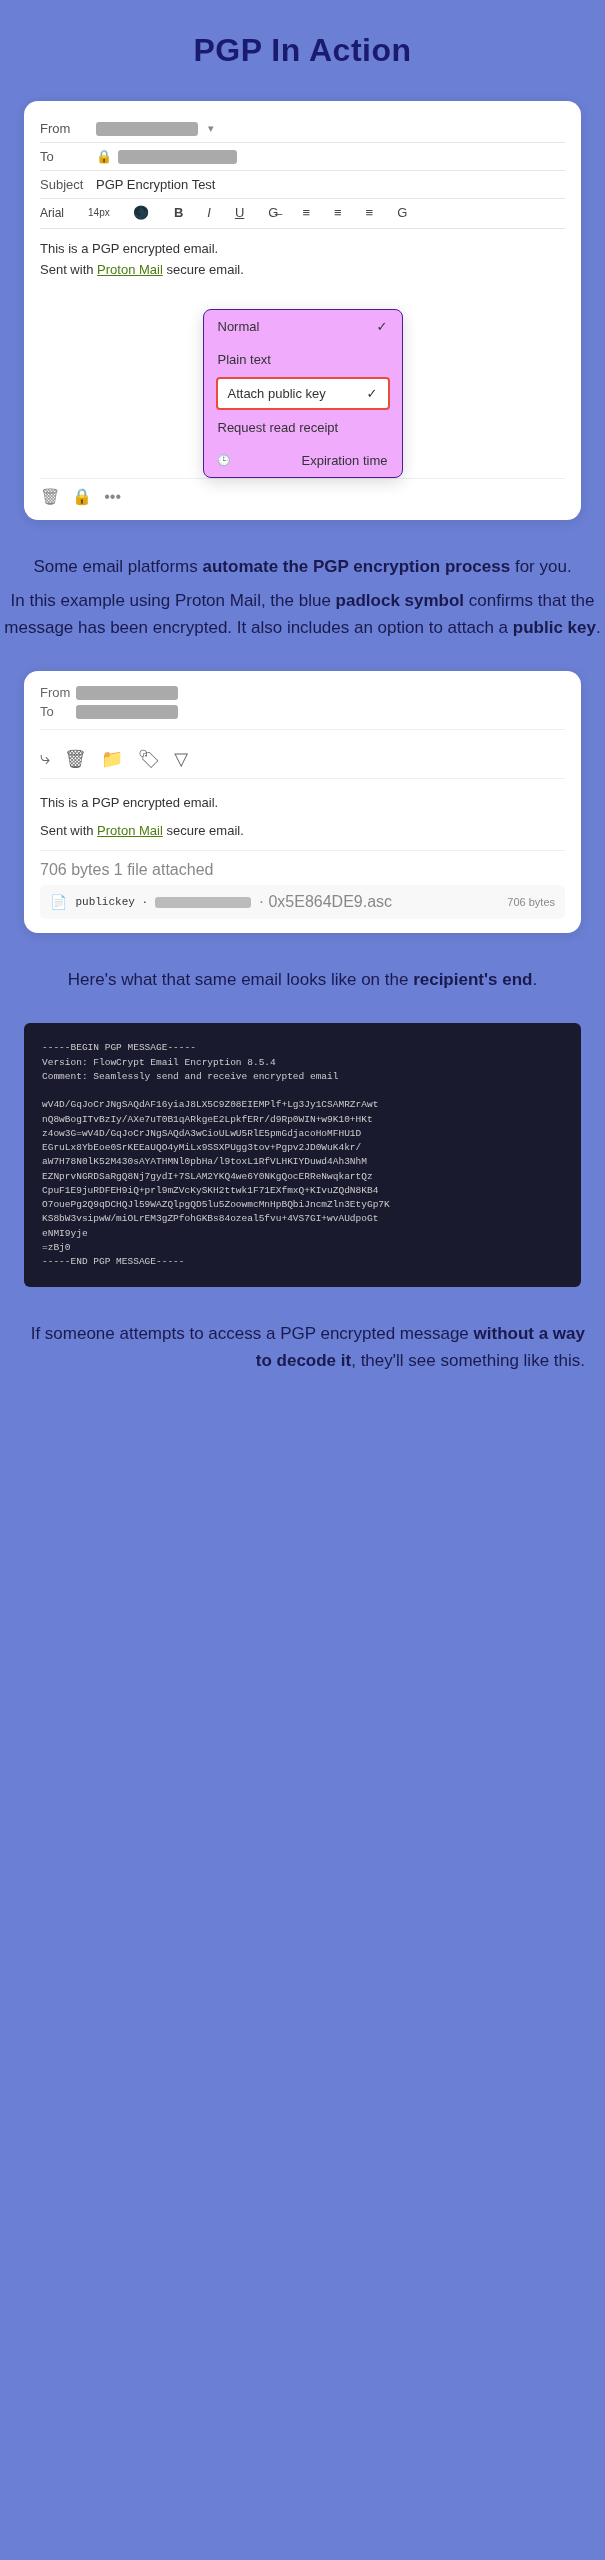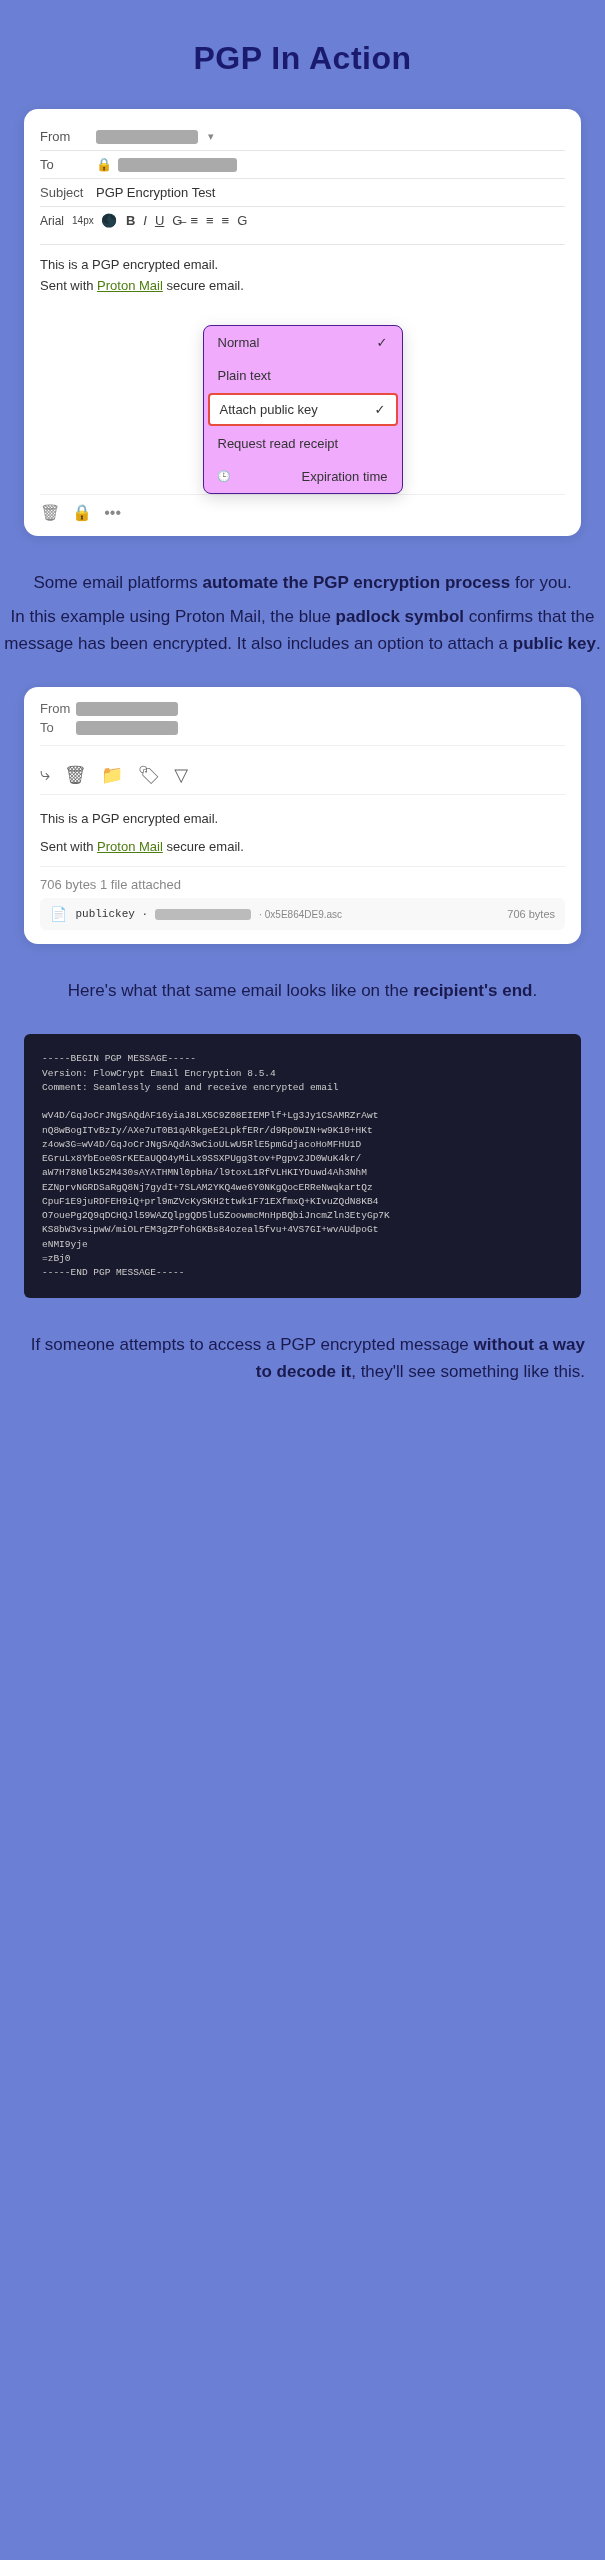--- a/index.html
+++ b/index.html
@@ -12,21 +12,21 @@
 
     .page-wrapper {
       width: 605px;
       background: #6b7fd4;
       padding: 0 0 40px 0;
     }
 
     
     .page-header {
       text-align: center;
-      padding: 40px 20px 20px;
+      padding: 32px 20px 20px;
     }
     .page-header h1 {
       font-size: 32px;
       font-weight: 900;
       color: #1a1a6e;
       letter-spacing: 0.5px;
     }
 
     
     .card {
@@ -69,22 +69,22 @@
     }
     .email-field-value .chevron {
       color: #888;
       font-size: 11px;
       margin-left: 4px;
     }
 
     .toolbar-row {
       display: flex;
       align-items: center;
-      gap: 8px;
-      padding: 6px 0 16px;
+      gap: 24px;
+      padding: 6px 0 8px;
       border-bottom: 1px solid #e5e5e5;
       font-size: 12px;
       color: #444;
     }
     .toolbar-row .font-name { font-size: 12px; color: #444; }
     .toolbar-row .font-size { font-size: 10px; color: #444; }
     .toolbar-row .toolbar-btn { font-size: 13px; color: #444; cursor: pointer; }
 
     .email-body-area {
       padding: 12px 0 8px;
@@ -116,21 +116,21 @@
       justify-content: space-between;
       padding: 9px 14px;
       font-size: 13px;
       color: #333;
       cursor: pointer;
     }
     .dropdown-item.highlighted {
       background: #fff;
       border: 2px solid #e74c3c;
       border-radius: 4px;
-      margin: 1px 4px;
+      margin: 1px 12px;
       padding: 7px 10px;
     }
     .dropdown-item .check { color: #333; font-size: 13px; }
 
     .compose-footer {
       display: flex;
       align-items: center;
       gap: 12px;
       padding: 8px 0 2px;
       border-top: 1px solid #eee;
@@ -189,37 +189,37 @@
       line-height: 1.5;
     }
     .received-body p { margin-bottom: 8px; }
 
     .attachment-section {
       border-top: 1px solid #eee;
       padding-top: 10px;
       margin-top: 10px;
     }
     .attachment-meta {
-      font-size: 13px;
+      font-size: 16px;
       color: #888;
       margin-bottom: 6px;
     }
     .attachment-file {
       display: flex;
       align-items: center;
       gap: 8px;
       background: #f8f8f8;
       border-radius: 6px;
       padding: 8px 10px;
       font-size: 11px;
       color: #555;
     }
     .attachment-file .file-icon { font-size: 14px; color: #4a90d9; }
     .attachment-file .file-name { color: #333; font-weight: 500; font-family: Liberation Mono, monospace; }
-    .attachment-file .file-hash { color: #888; font-size: 10px; }
+    .attachment-file .file-hash { color: #888; font-size: 16px; }
     .attachment-file .file-size { color: #888; margin-left: auto; }
 
     
     .pgp-card {
       background: #1a1a2e;
       border-radius: 6px;
       margin: 12px 24px;
       padding: 18px;
     }
     .pgp-text {

